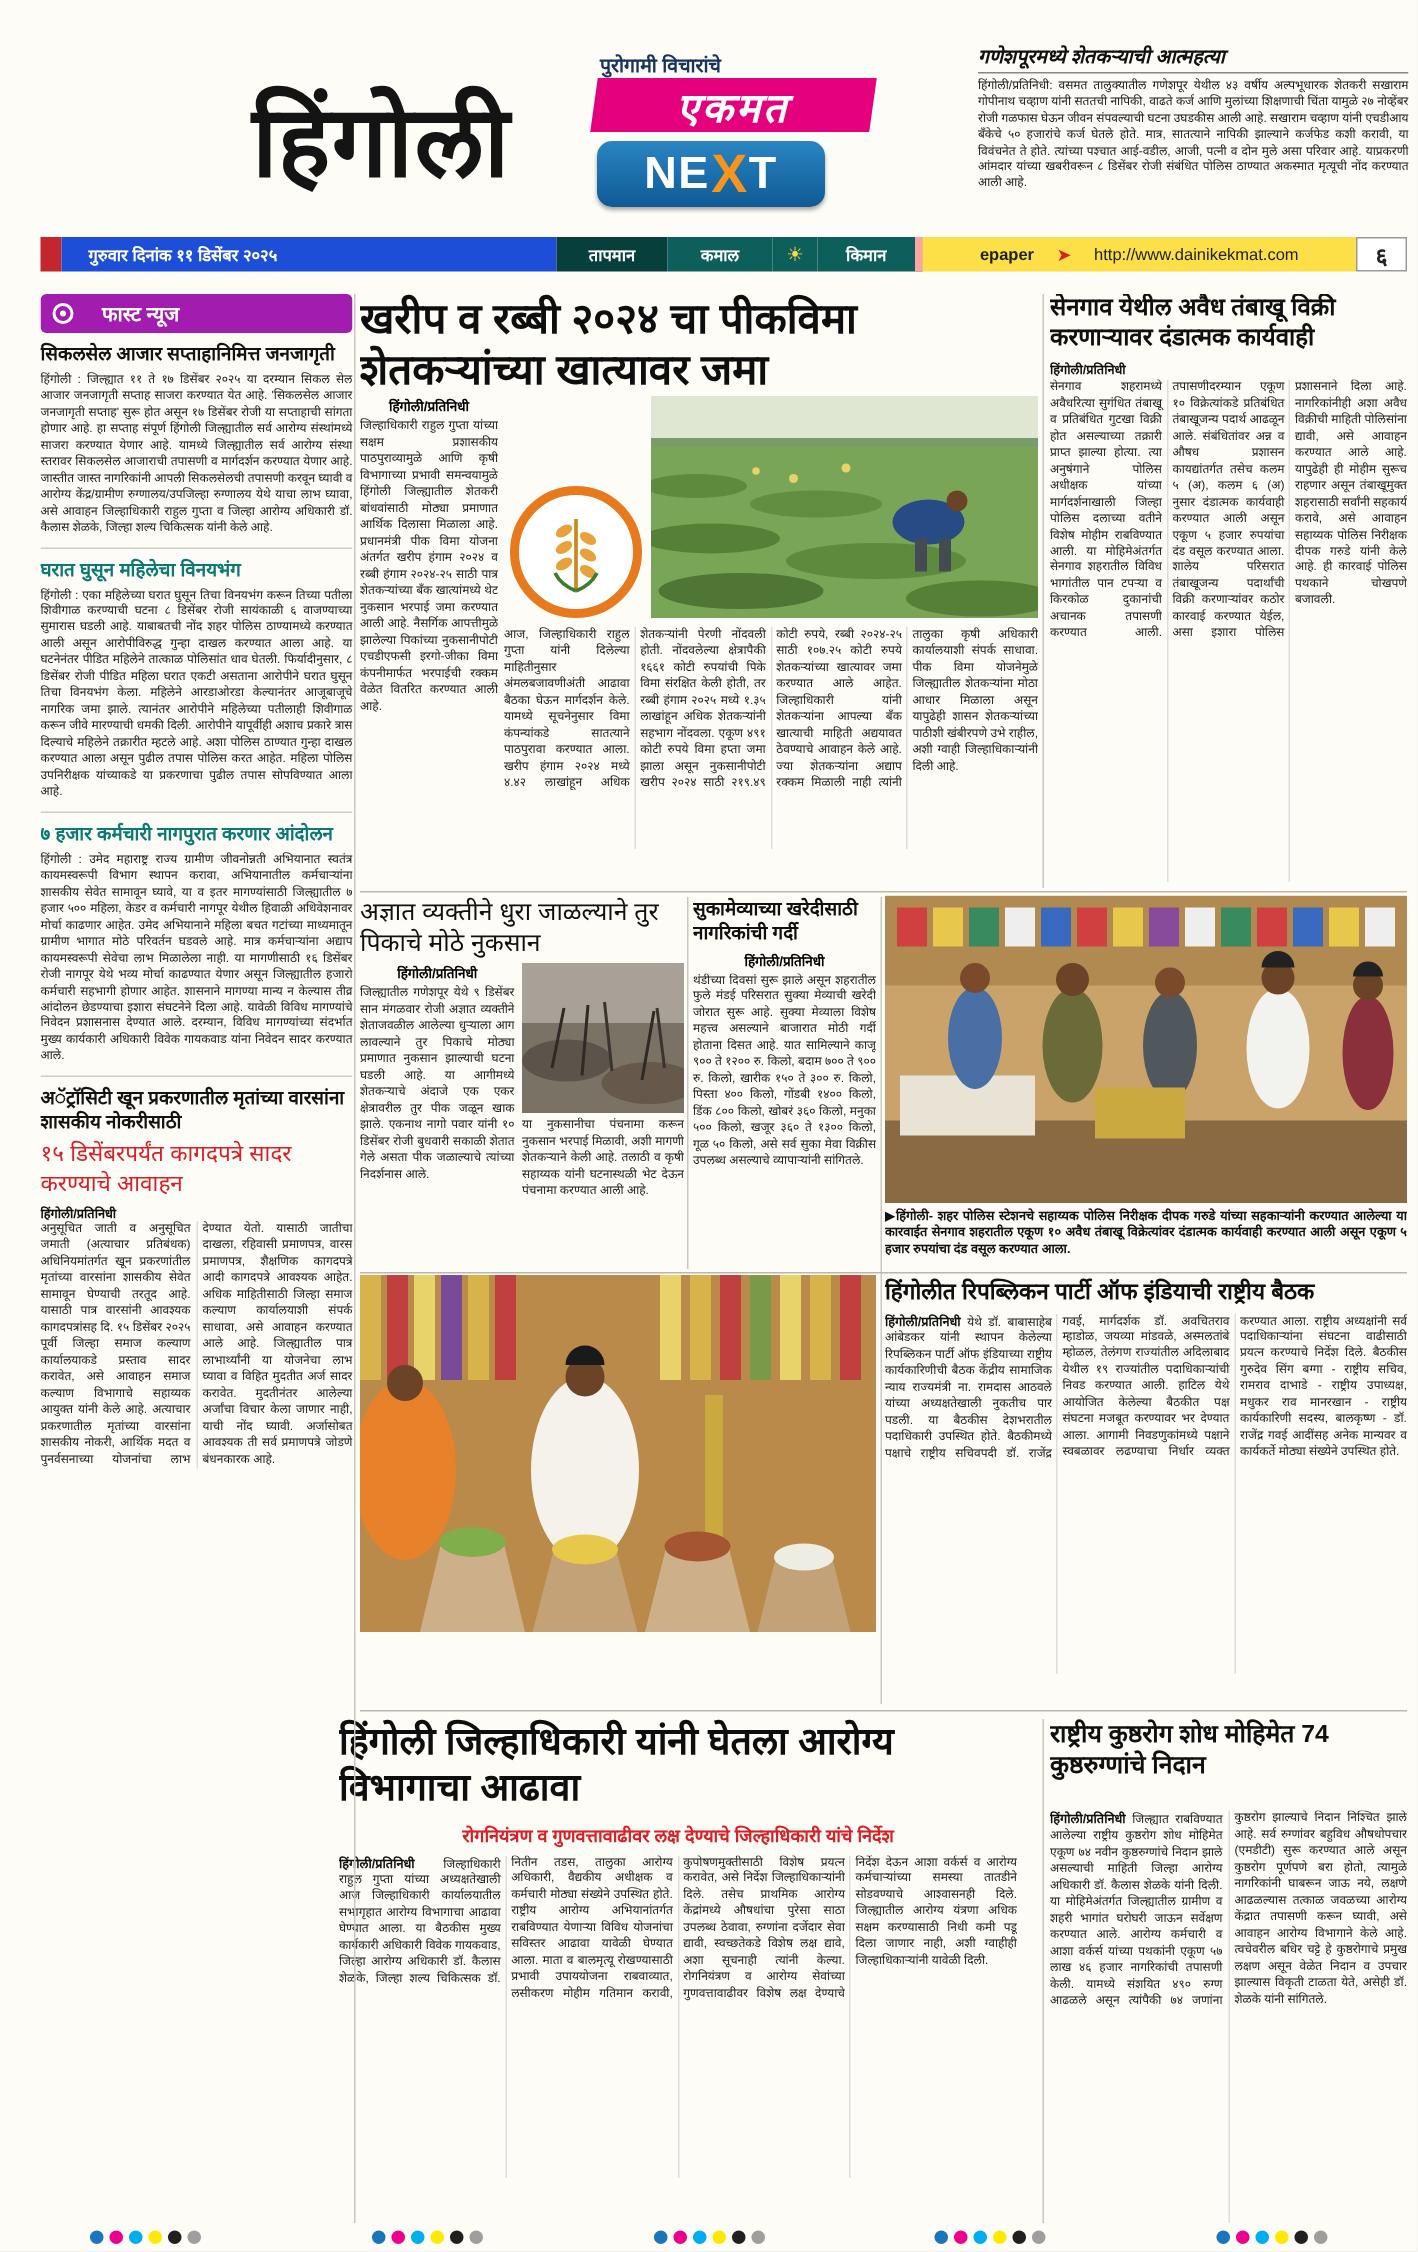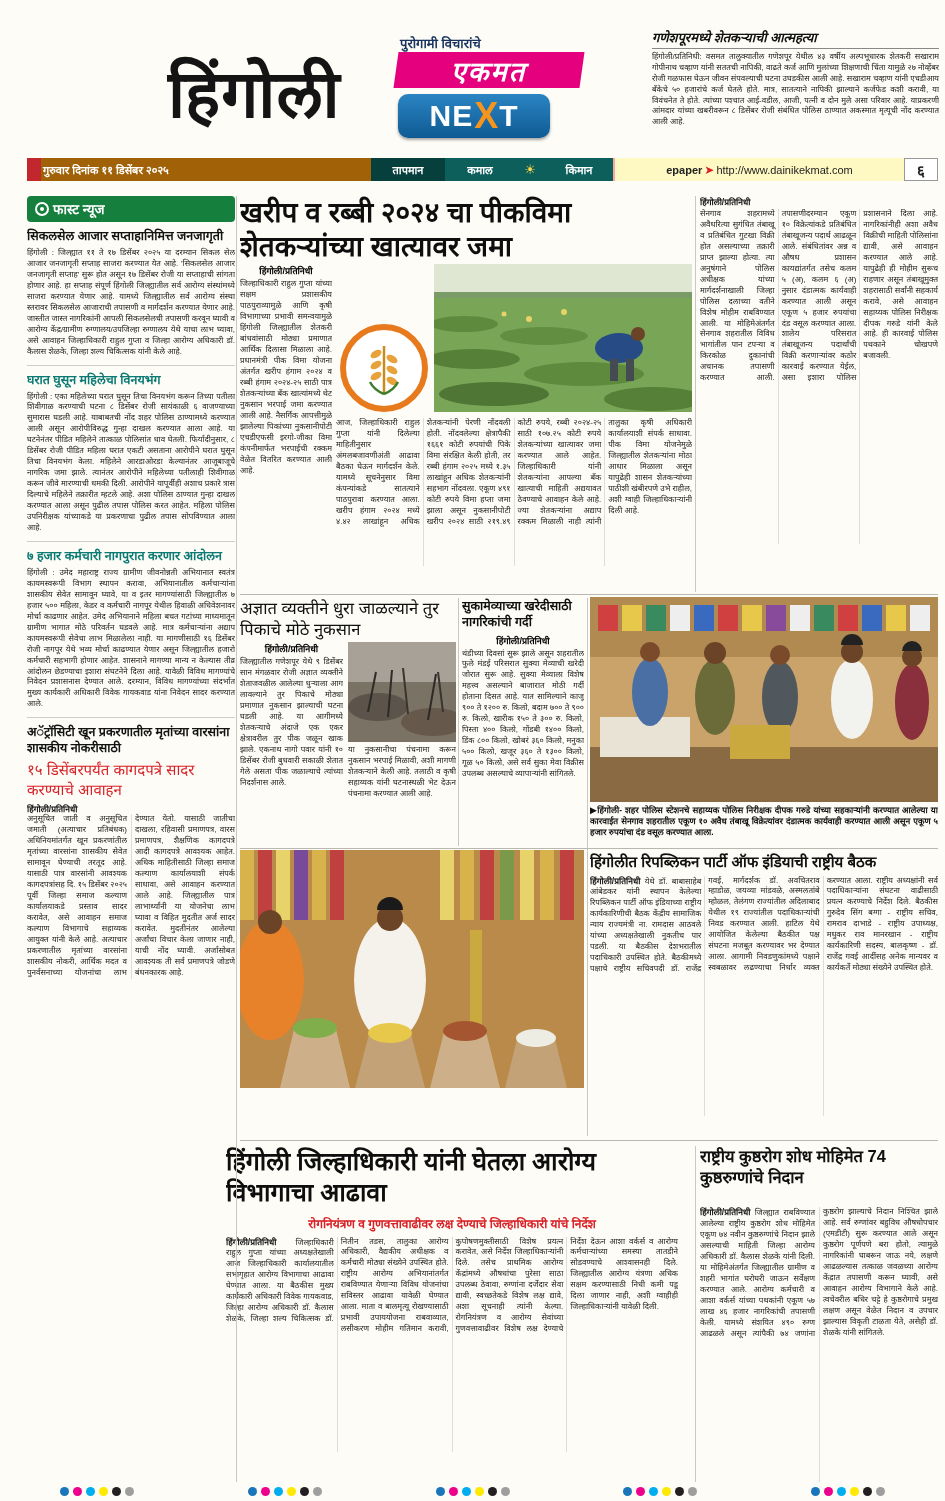--- a/index.html
+++ b/index.html
@@ -16,42 +16,42 @@
   .next-logo { position:absolute; left:398px; top:94px; width:152px; height:44px; border-radius:10px; background:linear-gradient(#2a85c2,#0f5a94); display:flex; align-items:center; justify-content:center; box-shadow:0 2px 3px rgba(0,0,0,.35); }
   .next-logo .wh { color:#fff; font-size:30px; font-weight:800; letter-spacing:1px; }
   .next-logo .or { color:#f7941d; font-size:36px; font-weight:800; margin:0 1px; }
   .top-brief { position:absolute; left:652px; top:28px; width:287px; height:128px; overflow:hidden; }
   .top-brief h2 { font-size:13px; font-weight:800; font-style:italic; color:#111; border-bottom:1px solid #888; padding-bottom:2px; margin-bottom:3px; }
   .top-brief p { font-size:8px; line-height:1.36; text-align:justify; color:#1b1b1b; }
 
   
   .date-bar { position:absolute; left:27px; top:158px; width:911px; height:23px; display:flex; align-items:stretch; font-size:11px; }
   .db-red { width:14px; background:#c1272d; }
-  .db-date { width:330px; background:#a16207; color:#fff; display:flex; align-items:center; padding-left:2px; font-weight:bold; }
+  .db-date { width:330px; background:#1d4ed8; color:#fff; display:flex; align-items:center; padding-left:18px; font-weight:bold; }
   .db-temp { width:74px; background:#073f3d; color:#fff; display:flex; align-items:center; justify-content:center; font-weight:bold; }
   .db-max { width:70px; background:#0d5f5c; color:#fff; display:flex; align-items:center; justify-content:center; font-weight:bold; }
   .db-sun { width:30px; background:#0d5f5c; display:flex; align-items:center; justify-content:center; color:#ffd84a; font-size:13px; }
-  .db-min { width:70px; background:#0d5f5c; color:#fff; display:flex; align-items:center; justify-content:center; font-weight:bold; border-right:2px solid #fca5a5; }
-  .db-epaper { flex:1; background:#fef9c3; display:flex; align-items:center; justify-content:center; gap:2px; color:#222; }
+  .db-min { width:70px; background:#0d5f5c; color:#fff; display:flex; align-items:center; justify-content:center; font-weight:bold; border-right:5px solid #fca5a5; }
+  .db-epaper { flex:1; background:#fde047; display:flex; align-items:center; justify-content:center; gap:15px; color:#222; }
   .db-epaper .ep { font-weight:800; }
   .db-epaper .arrow { color:#d92027; font-size:12px; }
   .db-page { width:34px; background:#fff; border:1px solid #999; display:flex; align-items:center; justify-content:center; font-size:15px; font-weight:800; color:#222; }
 
   
   .body-text { font-size:8px; line-height:1.37; text-align:justify; color:#1c1c1c; }
   .dateline { font-size:8.5px; font-weight:bold; color:#111; }
   .dateline-center { text-align:center; font-size:9px; font-weight:bold; margin-bottom:2px; }
   .cols2 { column-count:2; column-gap:8px; column-rule:1px solid #ddd; }
   .cols3 { column-count:3; column-gap:7px; column-rule:1px solid #ddd; }
   .cols4 { column-count:4; column-gap:7px; column-rule:1px solid #ddd; }
   .caption { font-size:8.5px; font-weight:bold; line-height:1.32; text-align:justify; color:#111; margin-top:3px; }
 
   
   .fast-news { position:absolute; left:27px; top:196px; width:208px; height:1286px; overflow:hidden; }
-  .fn-header { height:26px; background:#15803d; border-radius:4px; display:flex; align-items:center; gap:4px; padding-left:8px; color:#fff; font-size:13.5px; font-weight:800; }
+  .fn-header { height:26px; background:#a21caf; border-radius:4px; display:flex; align-items:center; gap:19px; padding-left:8px; color:#fff; font-size:13.5px; font-weight:800; }
   .fn-icon { width:14px; height:14px; border-radius:50%; border:2px solid #fff; display:inline-block; position:relative; }
   .fn-icon::after { content:""; position:absolute; left:3px; top:3px; width:4px; height:4px; border-radius:50%; background:#fff; }
   .fn-article { padding-top:6px; }
   .fn-article + .fn-article { border-top:1px solid #cfcdc5; margin-top:7px; }
   .fn-headline { font-size:12.5px; font-weight:800; line-height:1.28; color:#131313; margin-bottom:4px; }
   .fn-headline.teal { color:#0c7a74; }
   .fn-red-sub { font-size:15px; font-weight:400; color:#d92027; margin:2px 0 4px; line-height:1.3; }
 
   
   .main-story { position:absolute; left:240px; top:196px; width:452px; height:396px; overflow:hidden; }
@@ -214,20 +214,21 @@
               <circle cx="70" cy="50" r="2.5" fill="#e8d26a"></circle>
             </svg>
           </div>
         </div>
         <div class="main-bottom body-text cols4">आज, जिल्हाधिकारी राहुल गुप्ता यांनी दिलेल्या माहितीनुसार अंमलबजावणीअंती आढावा बैठका घेऊन मार्गदर्शन केले. यामध्ये सूचनेनुसार विमा कंपन्यांकडे सातत्याने पाठपुरावा करण्यात आला. खरीप हंगाम २०२४ मध्ये ४.४२ लाखांहून अधिक शेतकऱ्यांनी पेरणी नोंदवली होती. नोंदवलेल्या क्षेत्रापैकी १६६१ कोटी रुपयांची पिके विमा संरक्षित केली होती, तर रब्बी हंगाम २०२५ मध्ये १.३५ लाखांहून अधिक शेतकऱ्यांनी सहभाग नोंदवला. एकूण ४९१ कोटी रुपये विमा हप्ता जमा झाला असून नुकसानीपोटी खरीप २०२४ साठी २१९.४९ कोटी रुपये, रब्बी २०२४-२५ साठी १०७.२५ कोटी रुपये शेतकऱ्यांच्या खात्यावर जमा करण्यात आले आहेत. जिल्हाधिकारी यांनी शेतकऱ्यांना आपल्या बँक खात्याची माहिती अद्ययावत ठेवण्याचे आवाहन केले आहे. ज्या शेतकऱ्यांना अद्याप रक्कम मिळाली नाही त्यांनी तालुका कृषी अधिकारी कार्यालयाशी संपर्क साधावा. पीक विमा योजनेमुळे जिल्ह्यातील शेतकऱ्यांना मोठा आधार मिळाला असून यापुढेही शासन शेतकऱ्यांच्या पाठीशी खंबीरपणे उभे राहील, अशी ग्वाही जिल्हाधिकाऱ्यांनी दिली आहे.</div>
       </div>
     </div>
   </section>
 
   <section class="tobacco-story">
+    <h2>सेनगाव येथील अवैध तंबाखू विक्री करणाऱ्यावर दंडात्मक कार्यवाही</h2>
     <div class="dateline">हिंगोली/प्रतिनिधी</div>
     <div class="tobacco-body body-text cols3">सेनगाव शहरामध्ये अवैधरित्या सुगंधित तंबाखू व प्रतिबंधित गुटखा विक्री होत असल्याच्या तक्रारी प्राप्त झाल्या होत्या. त्या अनुषंगाने पोलिस अधीक्षक यांच्या मार्गदर्शनाखाली जिल्हा पोलिस दलाच्या वतीने विशेष मोहीम राबविण्यात आली. या मोहिमेअंतर्गत सेनगाव शहरातील विविध भागांतील पान टपऱ्या व किरकोळ दुकानांची अचानक तपासणी करण्यात आली. तपासणीदरम्यान एकूण १० विक्रेत्यांकडे प्रतिबंधित तंबाखूजन्य पदार्थ आढळून आले. संबंधितांवर अन्न व औषध प्रशासन कायद्यांतर्गत तसेच कलम ५ (अ), कलम ६ (अ) नुसार दंडात्मक कार्यवाही करण्यात आली असून एकूण ५ हजार रुपयांचा दंड वसूल करण्यात आला. शालेय परिसरात तंबाखूजन्य पदार्थांची विक्री करणाऱ्यांवर कठोर कारवाई करण्यात येईल, असा इशारा पोलिस प्रशासनाने दिला आहे. नागरिकांनीही अशा अवैध विक्रीची माहिती पोलिसांना द्यावी, असे आवाहन करण्यात आले आहे. यापुढेही ही मोहीम सुरूच राहणार असून तंबाखूमुक्त शहरासाठी सर्वांनी सहकार्य करावे, असे आवाहन सहाय्यक पोलिस निरीक्षक दीपक गरुडे यांनी केले आहे. ही कारवाई पोलिस पथकाने चोखपणे बजावली.</div>
   </section>
 
   <section class="tur-story">
     <h2>अज्ञात व्यक्तीने धुरा जाळल्याने तुर पिकाचे मोठे नुकसान</h2>
     <div class="tur-row">
       <div class="tur-left">
         <div class="dateline-center">हिंगोली/प्रतिनिधी</div>
         <div class="body-text">जिल्ह्यातील गणेशपूर येथे ९ डिसेंबर सान मंगळवार रोजी अज्ञात व्यक्तीने शेताजवळील आलेल्या धुऱ्याला आग लावल्याने तुर पिकाचे मोठ्या प्रमाणात नुकसान झाल्याची घटना घडली आहे. या आगीमध्ये शेतकऱ्याचे अंदाजे एक एकर क्षेत्रावरील तुर पीक जळून खाक झाले. एकनाथ नागो पवार यांनी १० डिसेंबर रोजी बुधवारी सकाळी शेतात गेले असता पीक जळाल्याचे त्यांच्या निदर्शनास आले.</div>

